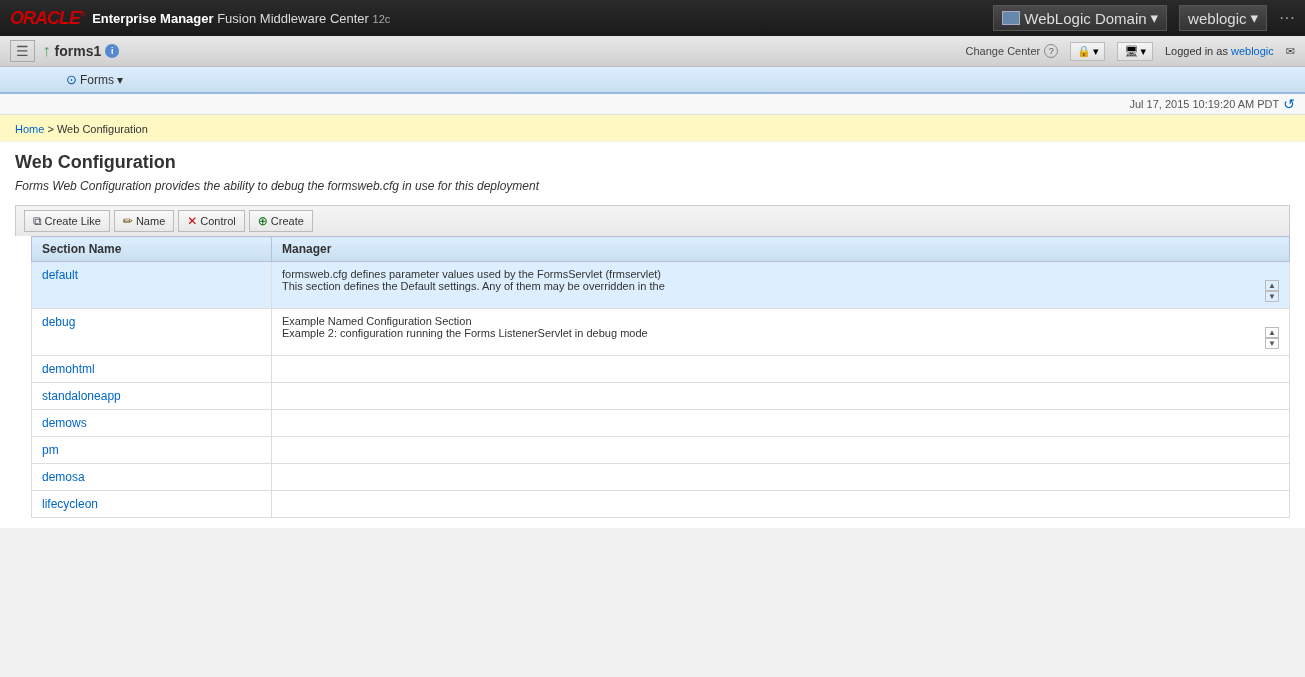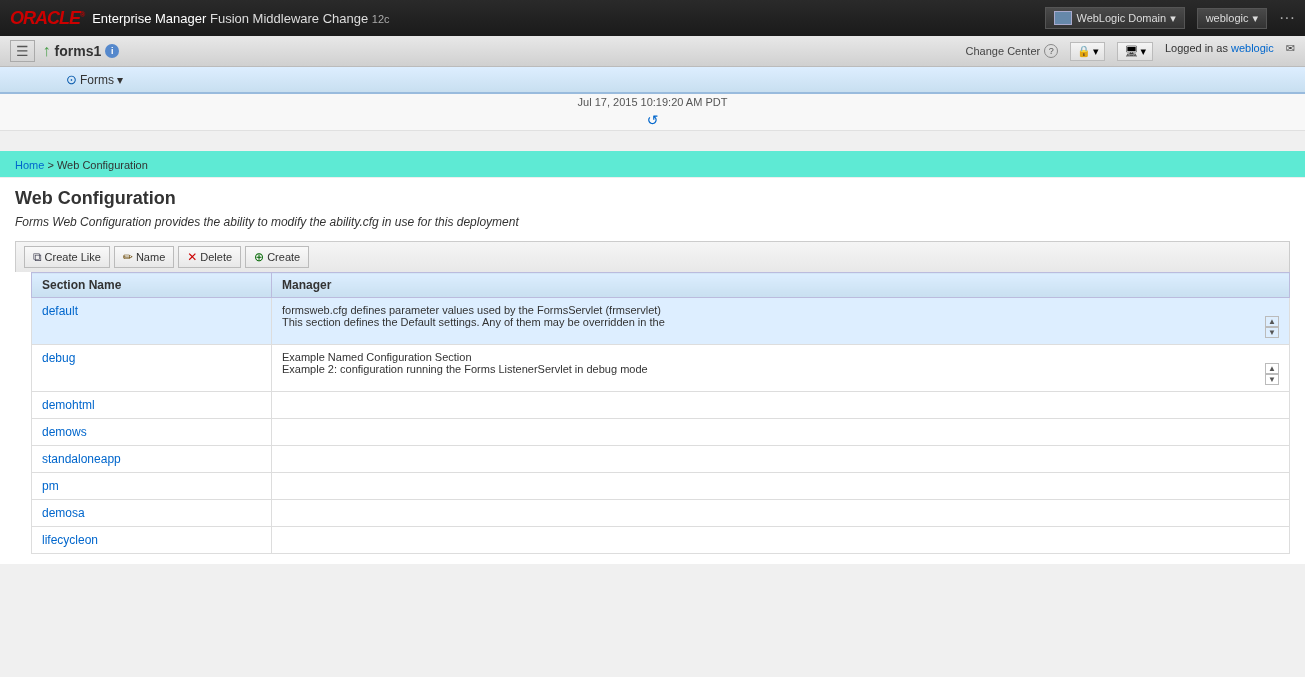--- a/index.html
+++ b/index.html
@@ -29,37 +29,37 @@
     }
     .oracle-logo span {
       color: #cc0000;
     }
     .em-title {
       color: #ddd;
       font-size: 13px;
     }
     .em-title .product {
       color: #fff;
-      font-weight: normal;
+      font-weight: bold;
     }
     .em-version {
       color: #aaa;
       font-size: 11px;
     }
     .top-bar-right {
       display: flex;
       align-items: center;
       gap: 12px;
     }
     .domain-btn {
       background: linear-gradient(to bottom, #4a4a4a, #333);
       border: 1px solid #555;
       color: #ddd;
       padding: 3px 8px;
-      font-size: 11px;
+      font-size: 15px;
       cursor: pointer;
       display: flex;
       align-items: center;
       gap: 4px;
     }
     .domain-icon {
       width: 18px;
       height: 14px;
       background: #6688aa;
       display: inline-block;
@@ -113,20 +113,21 @@
       height: 14px;
       background: #5588cc;
       color: white;
       border-radius: 50%;
       font-size: 9px;
       font-weight: bold;
       cursor: pointer;
     }
     .secondary-bar-right {
       display: flex;
+      align-items: center;
       gap: 12px;
       font-size: 11px;
       color: #444;
     }
     .change-center {
       display: flex;
       align-items: center;
       gap: 4px;
     }
     .help-icon {
@@ -191,43 +192,41 @@
     .timestamp-bar {
       background: #f8f8f8;
       border-bottom: 1px solid #e0e0e0;
       padding: 2px 10px;
       display: flex;
       justify-content: flex-end;
       align-items: center;
       gap: 4px;
       font-size: 11px;
       color: #555;
-      flex-direction: column;
     }
     .refresh-icon {
       color: #0066cc;
       cursor: pointer;
       font-size: 14px;
     }
 
     
     .main-content {
       background: white;
       margin: 0;
       padding: 0;
     }
 
     
     .breadcrumb {
       padding: 8px 15px 6px;
       font-size: 11px;
       color: #333;
-      background: #5eead4;
+      background: #fef9c3;
       border-bottom: 1px solid #eee;
-      margin-top: 20px;
     }
     .breadcrumb a {
       color: #0066cc;
       text-decoration: none;
       cursor: pointer;
     }
 
     
     .page-content {
       padding: 10px 15px;
@@ -336,21 +335,21 @@
 </head>
 <body>
 
 <div class="top-bar">
   <div class="top-bar-left">
     <span class="oracle-logo">
       <span style="color:#cc0000;text-align:right;">ORACLE</span><sup style="font-size:7px;color:#cc0000;">®</sup>
     </span>
     <span class="em-title">
       <span class="product">Enterprise Manager</span>
-      <span>Fusion Middleware Change</span>
+      <span>Fusion Middleware Center</span>
       <span class="em-version">12c</span>
     </span>
   </div>
   <div class="top-bar-right">
     <button class="domain-btn">
       <span class="domain-icon"></span>
       <span>WebLogic Domain</span>
       <span>▾</span>
     </button>
     <button class="domain-btn">
@@ -407,34 +406,34 @@
 <div class="main-content">
 
   <div class="breadcrumb">
     <a>Home</a>
     <span>&gt;</span>
     <span>Web Configuration</span>
   </div>
 
   <div class="page-content">
     <div class="page-title">Web Configuration</div>
-    <div class="page-desc">Forms Web Configuration provides the ability to modify the ability.cfg in use for this deployment</div>
+    <div class="page-desc">Forms Web Configuration provides the ability to debug the formsweb.cfg in use for this deployment</div>
 
     <div class="table-toolbar">
       <button class="tb-btn">
         <span class="icon create-like-icon">⧉</span>
         <span>Create Like</span>
       </button>
       <button class="tb-btn">
         <span class="icon edit-icon">✏</span>
         <span>Name</span>
       </button>
       <button class="tb-btn">
         <span class="icon delete-icon">✕</span>
-        <span>Delete</span>
+        <span>Control</span>
       </button>
       <button class="tb-btn">
         <span class="icon create-icon">⊕</span>
         <span>Create</span>
       </button>
     </div>
 
     <div class="content-wrapper">
       <table class="data-table">
         <thead>
@@ -456,25 +455,25 @@
               <td style="position: relative; font-size: 11px;">Example Named Configuration Section<br>Example 2: configuration running the Forms ListenerServlet in debug mode<div class="row-controls">
                   <button class="row-ctrl-btn">▲</button>
                   <button class="row-ctrl-btn">▼</button>
                 </div></td>
             </tr>
             <tr class="row-normal">
               <td><span class="section-name">demohtml</span></td>
               <td style="position: relative;"></td>
             </tr>
             <tr class="row-normal">
+              <td><span class="section-name">standaloneapp</span></td>
+              <td style="position: relative;"></td>
+            </tr>
+            <tr class="row-normal">
               <td><span class="section-name">demows</span></td>
-              <td style="position: relative;"></td>
-            </tr>
-            <tr class="row-normal">
-              <td><span class="section-name">standaloneapp</span></td>
               <td style="position: relative;"></td>
             </tr>
             <tr class="row-normal">
               <td><span class="section-name">pm</span></td>
               <td style="position: relative;"></td>
             </tr>
             <tr class="row-normal">
               <td><span class="section-name">demosa</span></td>
               <td style="position: relative;"></td>
             </tr>

